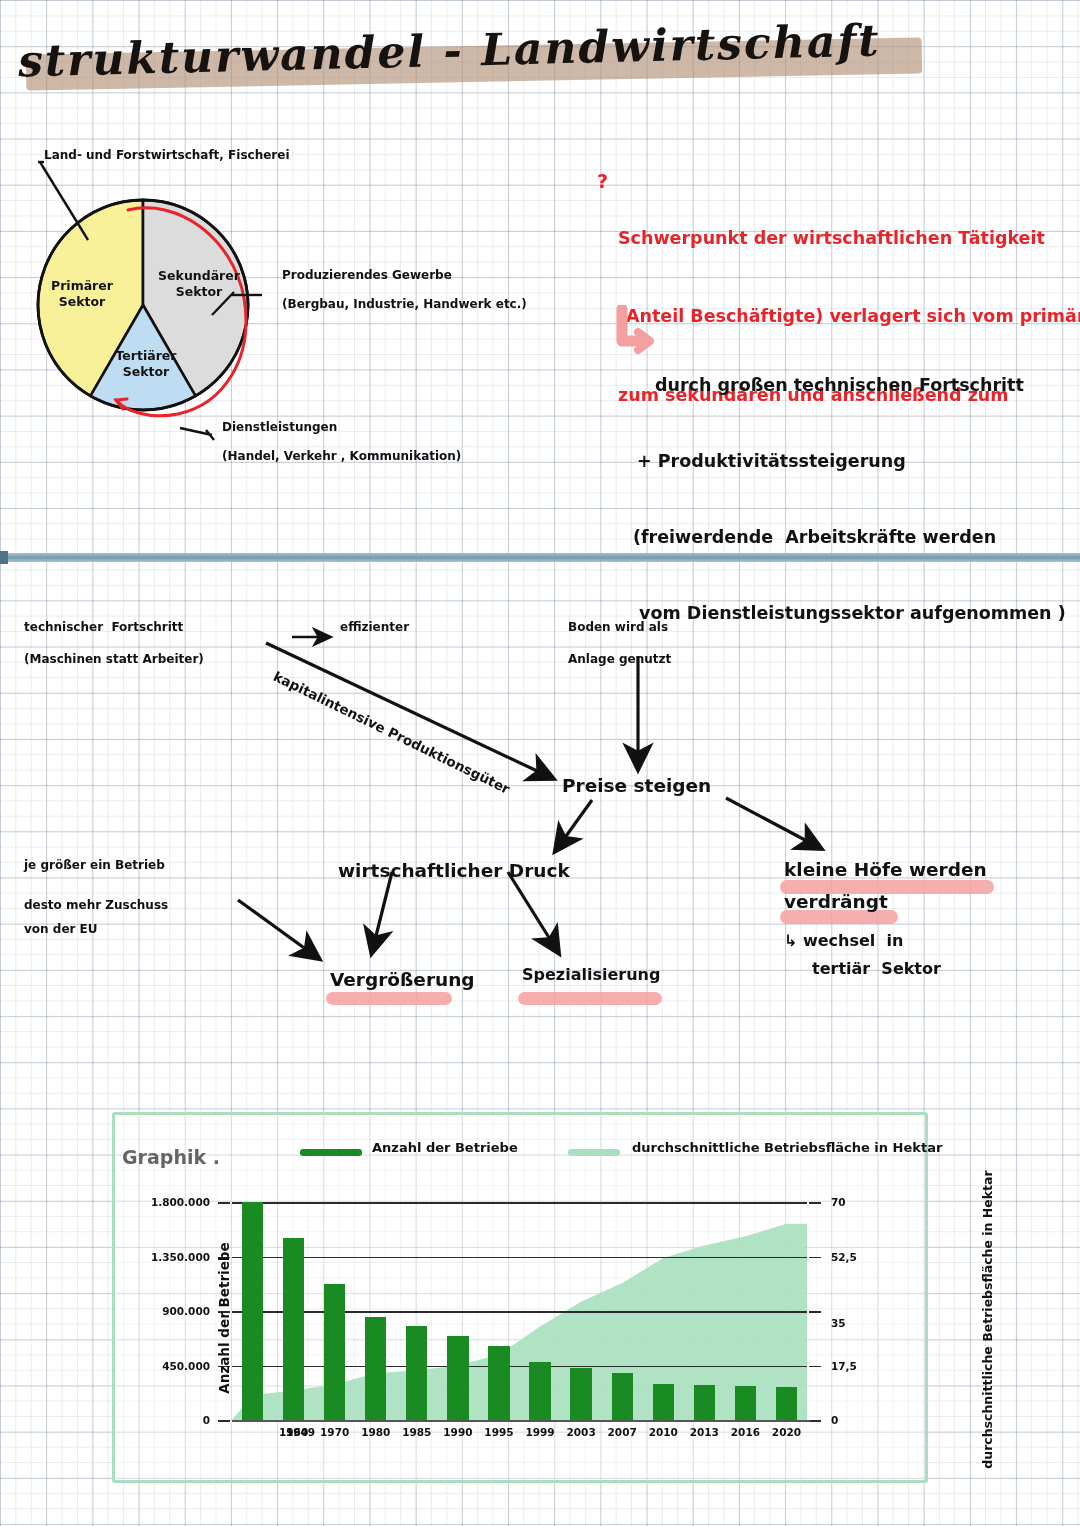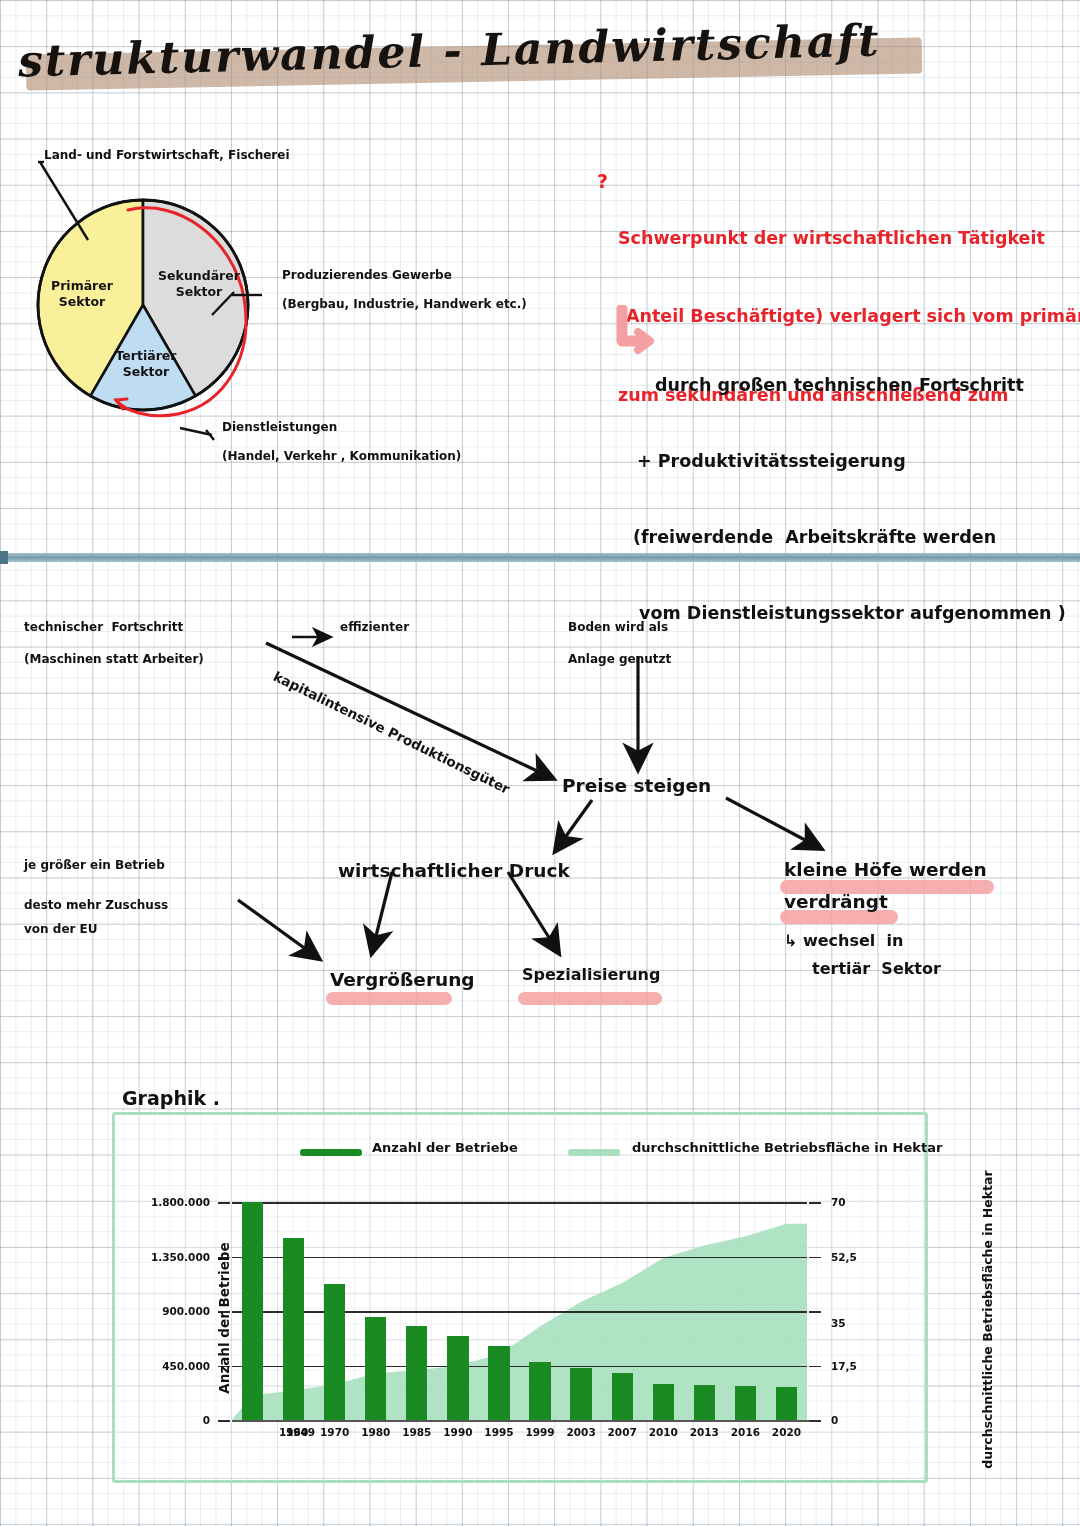--- a/index.html
+++ b/index.html
@@ -49,21 +49,21 @@
   
   #divider{position:absolute;left:0;top:553px;width:1080px;height:9px;
     background:linear-gradient(to bottom,#9fc0cc,#6e98a8,#9fc0cc);opacity:.95;}
   #divider-cap{position:absolute;left:0;top:551px;width:8px;height:13px;background:#4d7585;}
 
   
   #flow{position:absolute;left:0;top:560px;width:1080px;height:500px;}
   .hl-pink{position:absolute;background:#f4a0a0;opacity:.85;border-radius:7px;}
 
   
-  #graphik-label{position:absolute;left:122px;top:1087px;font-size:19px;font-weight:700;}
+  #graphik-label{position:absolute;left:122px;top:1146px;font-size:19px;font-weight:700;}
   #graphik-box{position:absolute;left:112px;top:1112px;width:810px;height:365px;
     border:3px solid #a9dfbf;border-radius:3px;background:rgba(255,255,255,.35);}
   #legend{position:absolute;left:300px;top:1140px;width:560px;height:26px;}
   .leg-sw{position:absolute;top:9px;height:7px;border-radius:3px;}
   .leg-tx{position:absolute;top:0;font-size:13px;font-weight:700;white-space:nowrap;}
   #plot{position:absolute;left:232px;top:1202px;width:575px;height:218px;}
   .gl{position:absolute;left:0;width:575px;height:1.6px;background:#2b2b2b;}
   .ytick-l{position:absolute;right:0;font-size:10.5px;font-weight:700;white-space:nowrap;transform:translateY(-50%);}
   .ytick-r{position:absolute;left:0;font-size:10.5px;font-weight:700;white-space:nowrap;transform:translateY(-50%);}
   .tickline{position:absolute;height:1.6px;background:#2b2b2b;width:12px;}

